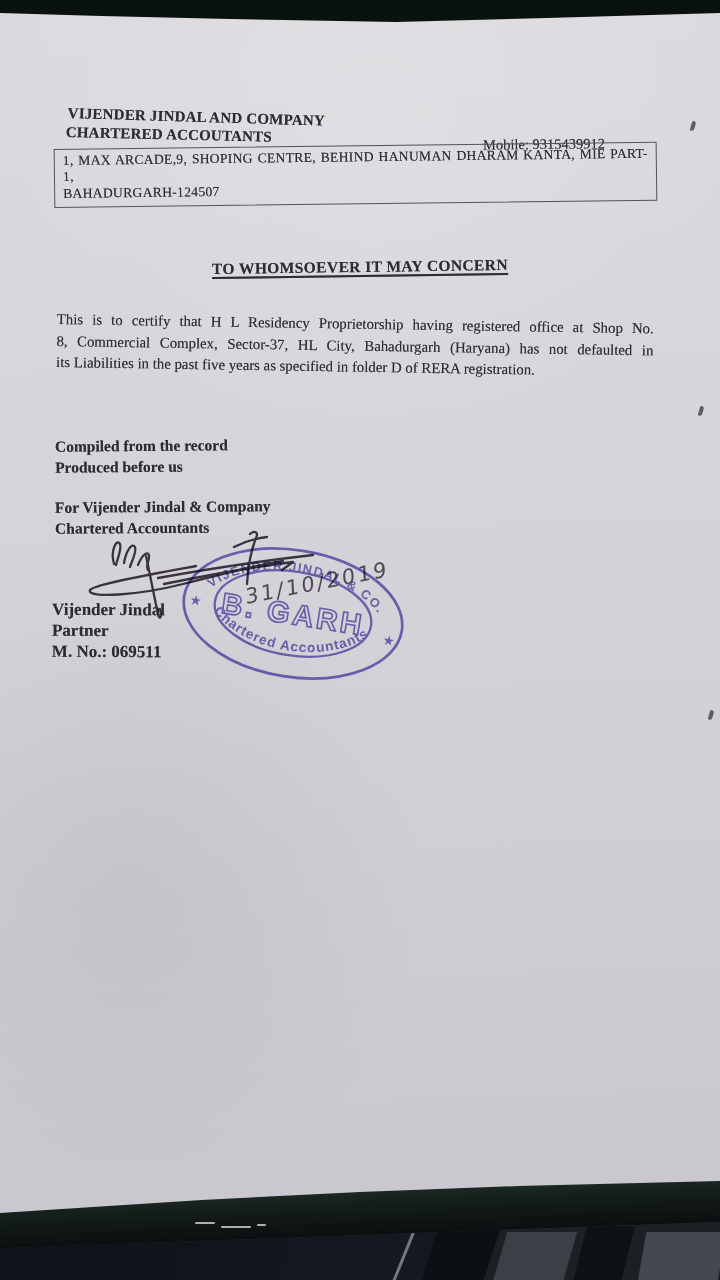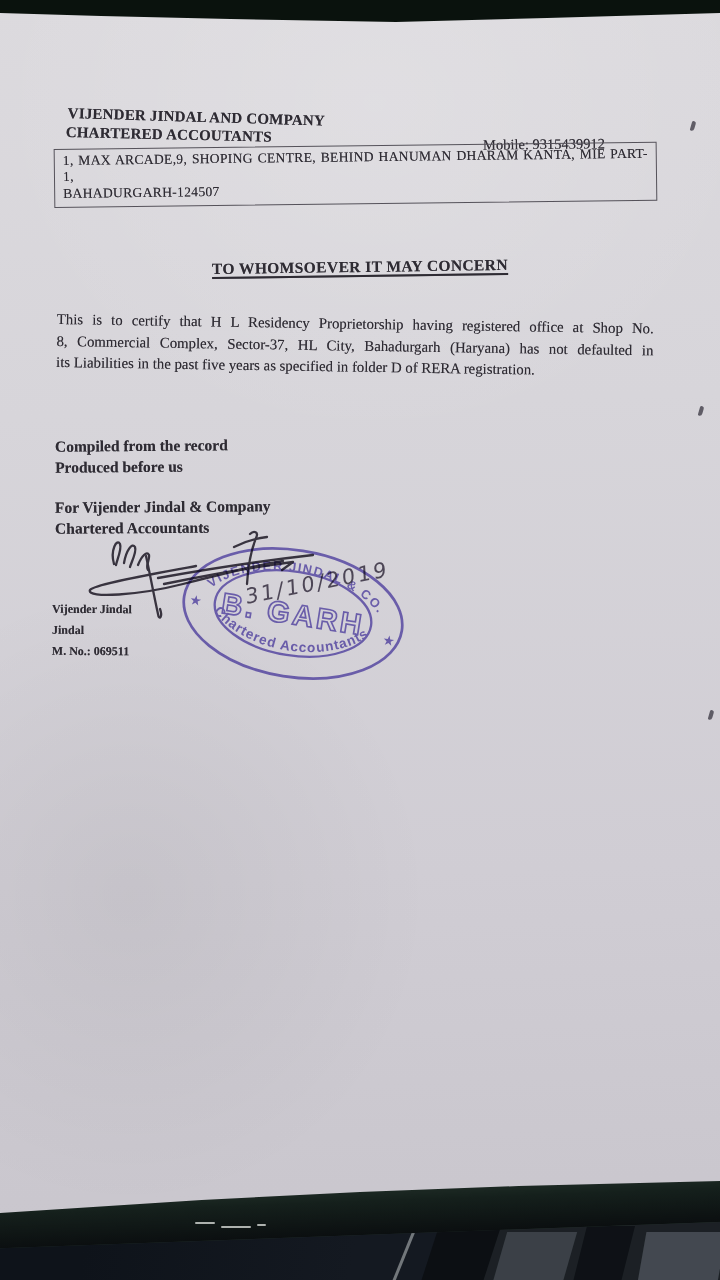--- a/index.html
+++ b/index.html
@@ -42,21 +42,21 @@
   .subject{left:0;top:258px;width:720px;text-align:center;font-size:15.5px;letter-spacing:.4px;
       transform:rotate(-.8deg);}
   .subject span{text-decoration:underline;text-underline-offset:3px;text-decoration-thickness:1.5px;}
 
   .body-block{left:57px;top:309px;width:597px;font-size:14.8px;line-height:21.5px;
       transform:rotate(.9deg);transform-origin:left top;}
   .jline{text-align:justify;text-align-last:justify;}
 
   .compiled{left:55px;top:436px;font-size:15.5px;line-height:20.5px;transform:rotate(-.5deg);}
   .forblock{left:55px;top:497px;font-size:15.5px;line-height:20.5px;transform:rotate(-.4deg);}
-  .signatory{left:52px;top:599px;font-size:12px;line-height:21px;transform:rotate(.3deg);}
+  .signatory{left:52px;top:599px;font-size:17px;line-height:21px;transform:rotate(.3deg);}
 
   .stamp{left:176px;top:540px;width:234px;height:147px;transform:rotate(9deg);
       mix-blend-mode:multiply;opacity:.93;}
   .sig{left:78px;top:522px;width:340px;height:140px;mix-blend-mode:multiply;}
   .hand-date{left:244px;top:571px;font-size:21px;letter-spacing:2.5px;
       font-family:"DejaVu Sans",sans-serif;transform:rotate(-11deg) skewX(-8deg);
       opacity:.88;mix-blend-mode:multiply;}
 
   .edge-mark{position:absolute;width:4px;height:10px;border-radius:2px 2px 3px 1px;
       background:#413d49;opacity:.8;transform:rotate(16deg);}
@@ -135,21 +135,21 @@
         <path d="M36,42 C32,28 39,16 42,22 C44,27 39,38 38,43 M46,41 C48,29 54,20 57,25 C59,30 53,41 52,45 M60,43 C64,33 69,29 71,33 C72,37 67,45 70,48"></path>
         <path d="M118,44 C85,50 16,62 12,68 C8,77 62,73 105,62 C148,51 185,42 205,39"></path>
         <path d="M80,56 C130,47 182,39 235,33 M86,62 C130,53 175,45 215,40 M215,40 L204,48"></path>
         <path d="M68,34 C72,52 76,74 80,92 C81,99 85,95 82,87"></path>
         <path d="M172,12 C176,8 181,10 178,16 C174,26 170,45 169,62 M156,25 C166,20 180,16 189,15"></path>
       </g>
     </svg>
 
     <div class="abs signatory b print">
       <div>Vijender Jindal</div>
-      <div>Jindal</div>
+      <div>Partner</div>
       <div>M. No.: 069511</div>
     </div>
 
     <div class="edge-mark" style="left:691px;top:121px;"></div>
     <div class="edge-mark" style="left:699px;top:406px;"></div>
     <div class="edge-mark" style="left:709px;top:710px;"></div>
   </div>
 </div>
 
 </body></html>

